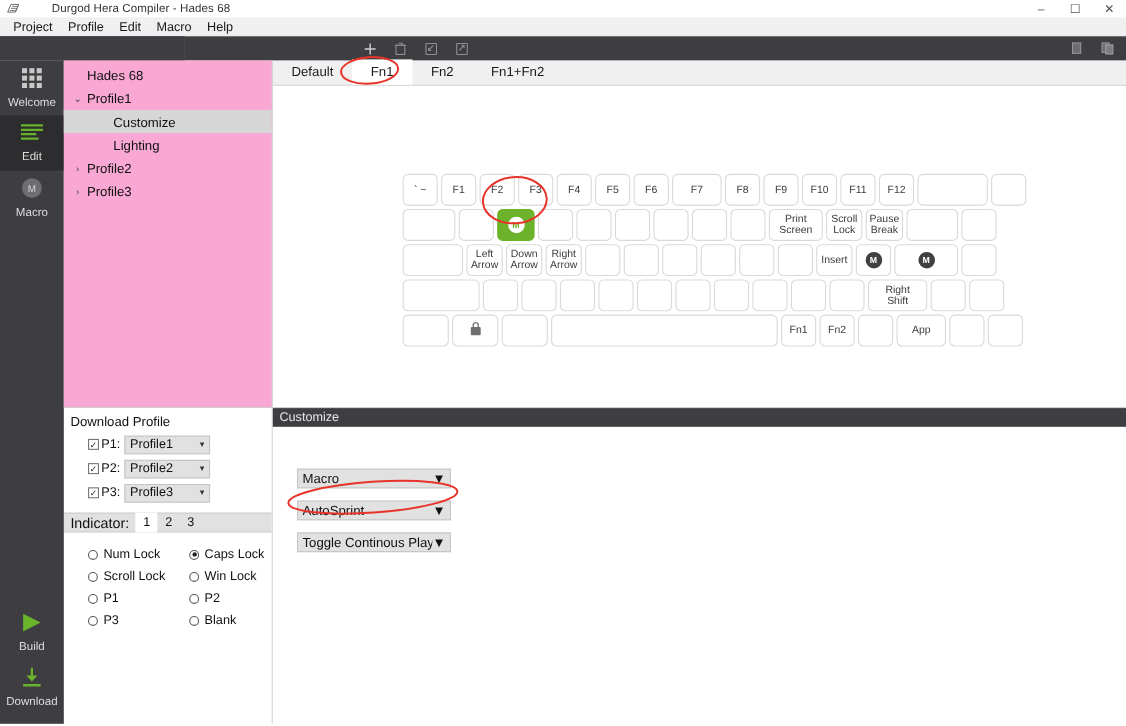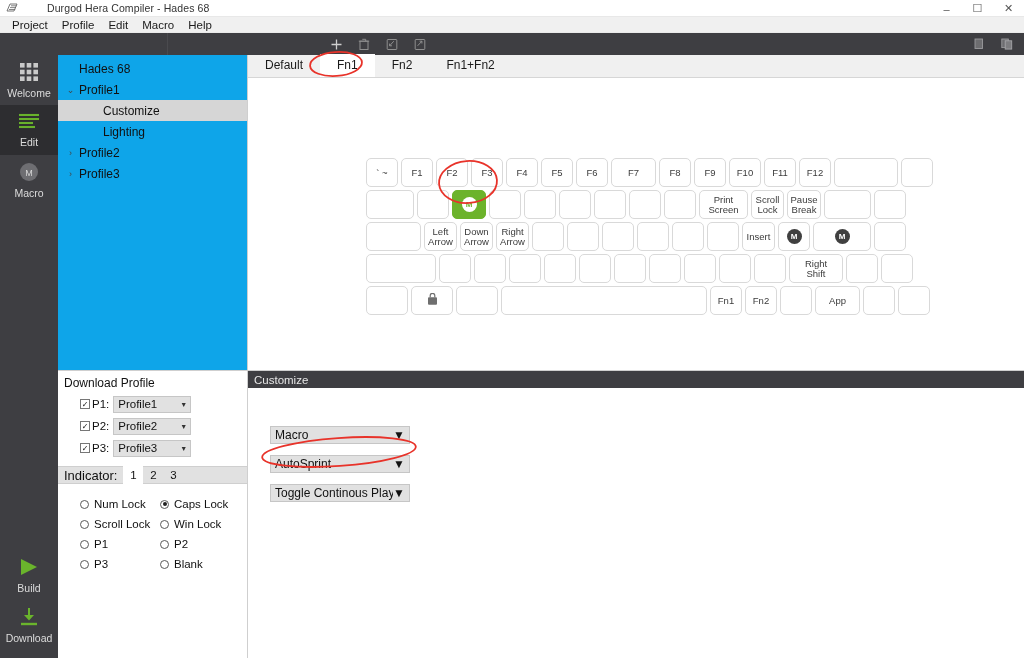--- a/index.html
+++ b/index.html
@@ -61,21 +61,21 @@
   }
   .rail-item {
     width:58px; height:50px; display:flex; flex-direction:column;
     align-items:center; justify-content:center; gap:3px; color:#dcdcdc; font-size:10.5px;
   }
   .rail-item.active { background:#2d2d30; }
   .rail-bottom { position:absolute; bottom:8px; width:58px; }
 
   
   #tree-panel {
-    width:190px; flex:0 0 190px; background:#0ea5e9;
+    width:190px; flex:0 0 190px; background:#f9a8d4;
     border-right:1px solid #cfcfcf; position:relative;
   }
   #tree-list { padding-top:3px; }
   .tree-row {
     height:21px; display:flex; align-items:center; font-size:12px; color:#111;
     padding-left:6px;
   }
   .tree-row.lvl1 { padding-left:6px; }
   .tree-row.lvl2 { padding-left:30px; }
   .tree-row.selected { background:#d6d6d6; }
@@ -146,21 +146,21 @@
     height:18px; background:#e1e1e1; display:flex; align-items:center;
     margin-top:8px; border-top:1px solid #cfcfcf; border-bottom:1px solid #cfcfcf;
   }
   #indicator-bar .ilabel { font-size:13px; color:#111; padding:0 6px; }
   .itab {
     width:20px; height:18px; display:flex; align-items:center; justify-content:center;
     font-size:11.5px; color:#111;
   }
   .itab.active { background:#ffffff; }
 
-  #radios { display:grid; grid-template-columns:80px 80px; gap:8px 0; padding:14px 0 0 22px; }
+  #radios { display:grid; grid-template-columns:80px 80px; gap:8px 12px; padding:14px 0 0 22px; }
   .radio-item { display:flex; align-items:center; font-size:11.5px; color:#111; }
   .rdot {
     width:9px; height:9px; border-radius:50%; border:1px solid #5a5a5a; background:#fff;
     margin-right:5px; display:inline-flex; align-items:center; justify-content:center;
   }
   .rdot.sel::after {
     content:""; width:4px; height:4px; border-radius:50%; background:#222;
   }
 
   #cust-body { padding:38px 0 0 22px; }

